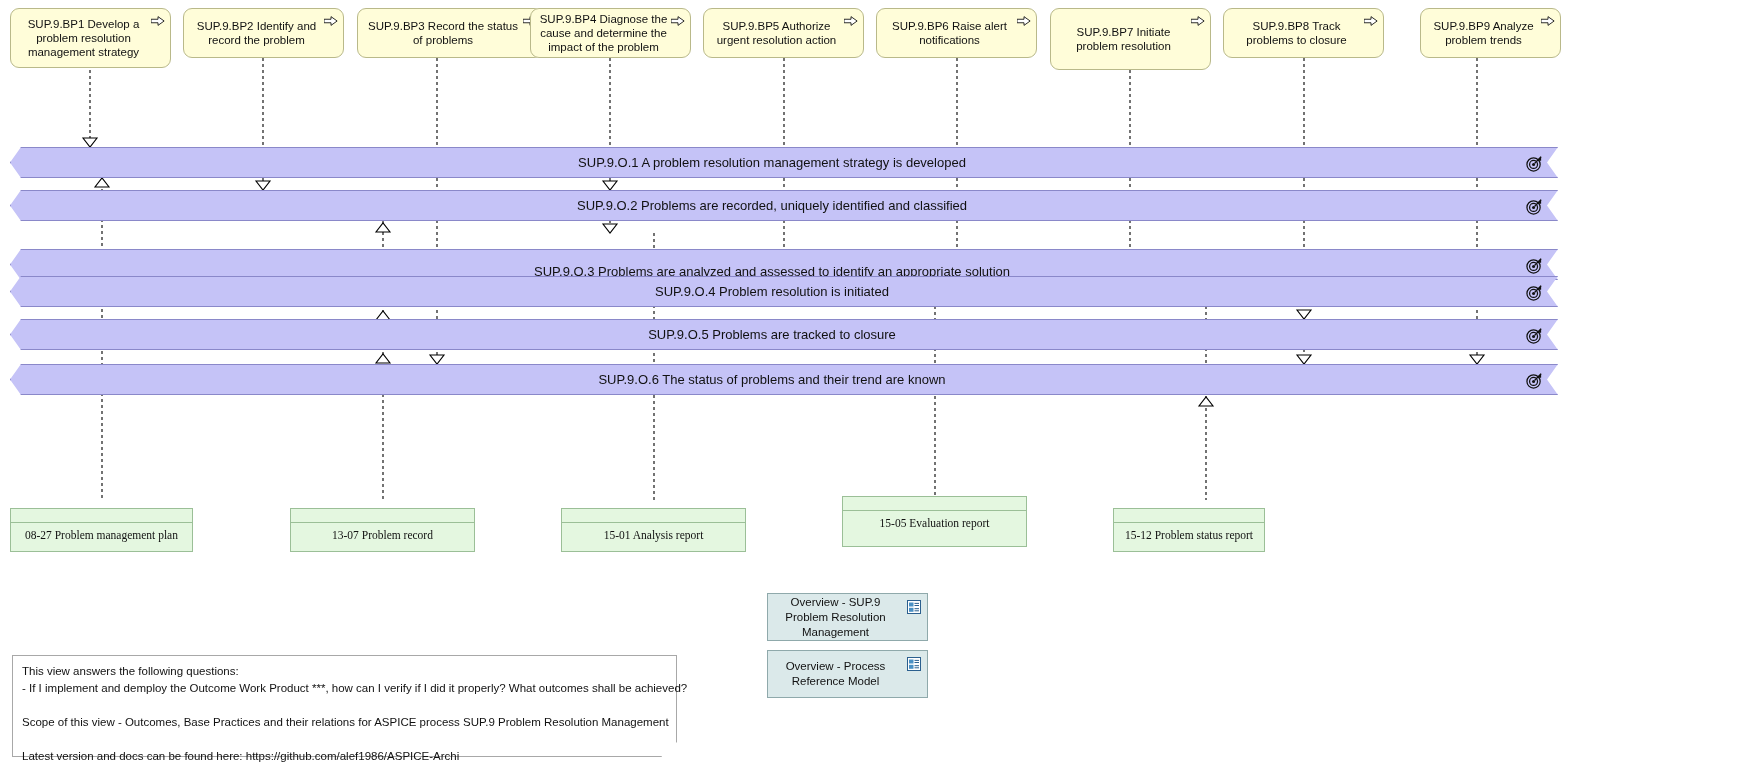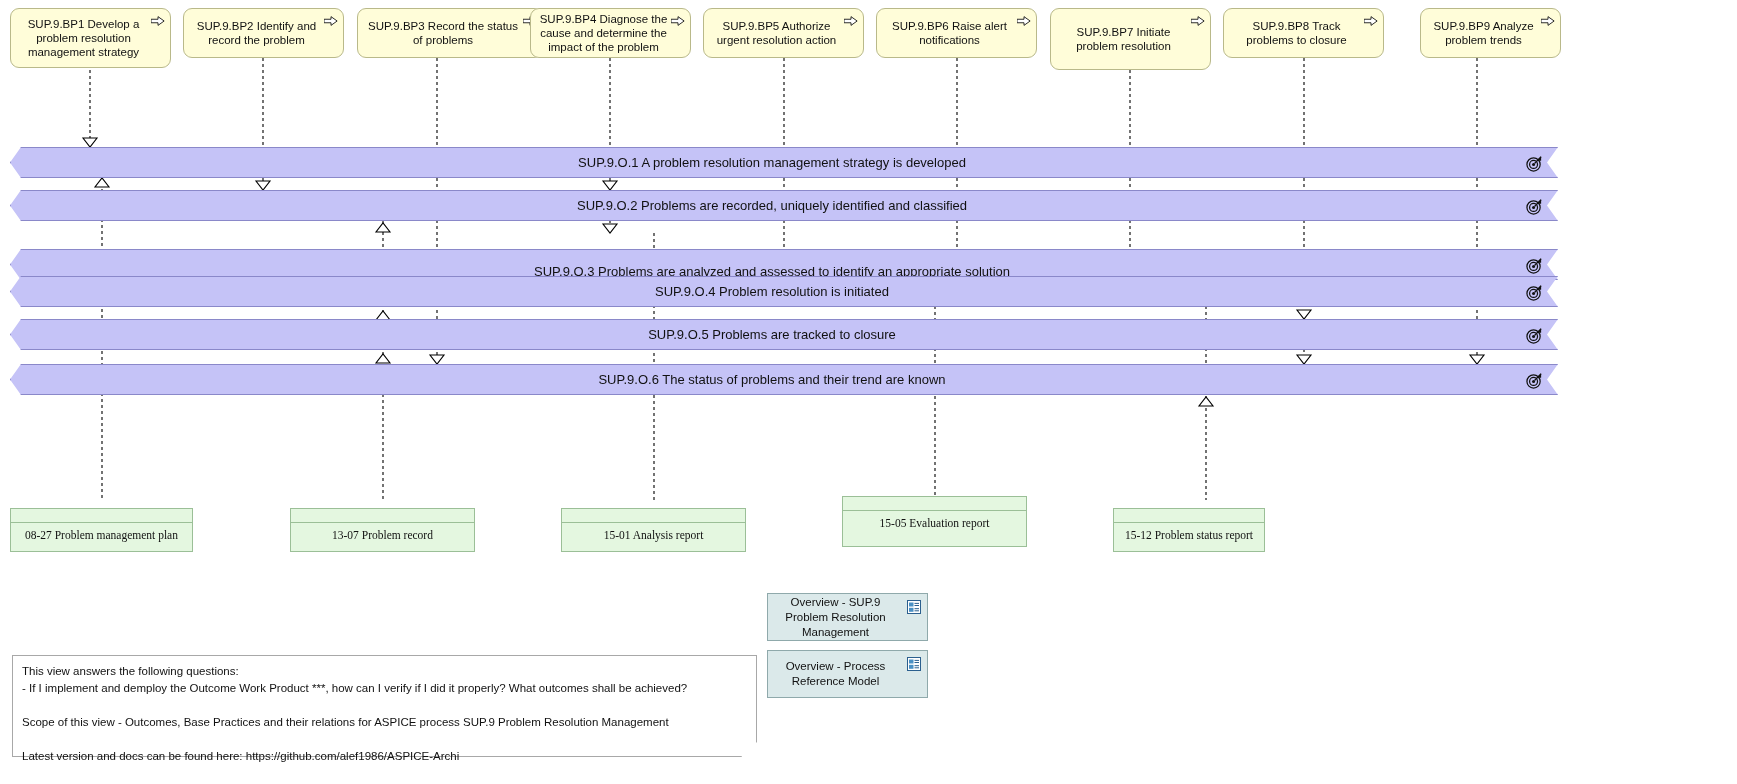--- a/index.html
+++ b/index.html
@@ -297,21 +297,21 @@
   </div>
   <div class="wp" style="left:842px;top:496px;width:185px;height:51px;padding-left:20px;">
     <div class="wp-bar"></div>
     <div class="wp-label">15-05 Evaluation report</div>
   </div>
   <div class="wp" style="left:1113px;top:508px;width:152px;height:44px;">
     <div class="wp-bar"></div>
     <div class="wp-label">15-12 Problem status report</div>
   </div>
 
-  <div class="note" style="left:12px;top:655px;width:745px;height:102px;">
+  <div class="note" style="left:12px;top:655px;width:665px;height:102px;">
     <div class="note-line">This view answers the following questions:</div>
     <div class="note-line">- If I implement and demploy the Outcome Work Product ***, how can I verify if I did it properly? What outcomes shall be achieved?</div>
     <div class="note-blank"></div>
     <div class="note-line">Scope of this view - Outcomes, Base Practices and their relations for ASPICE process SUP.9 Problem Resolution Management</div>
     <div class="note-blank"></div>
     <div class="note-line">Latest version and docs can be found here: https://github.com/alef1986/ASPICE-Archi</div>
     <div class="note-fold"></div>
   </div>
 
   <div class="viewref" style="left:767px;top:593px;width:161px;height:48px;">

